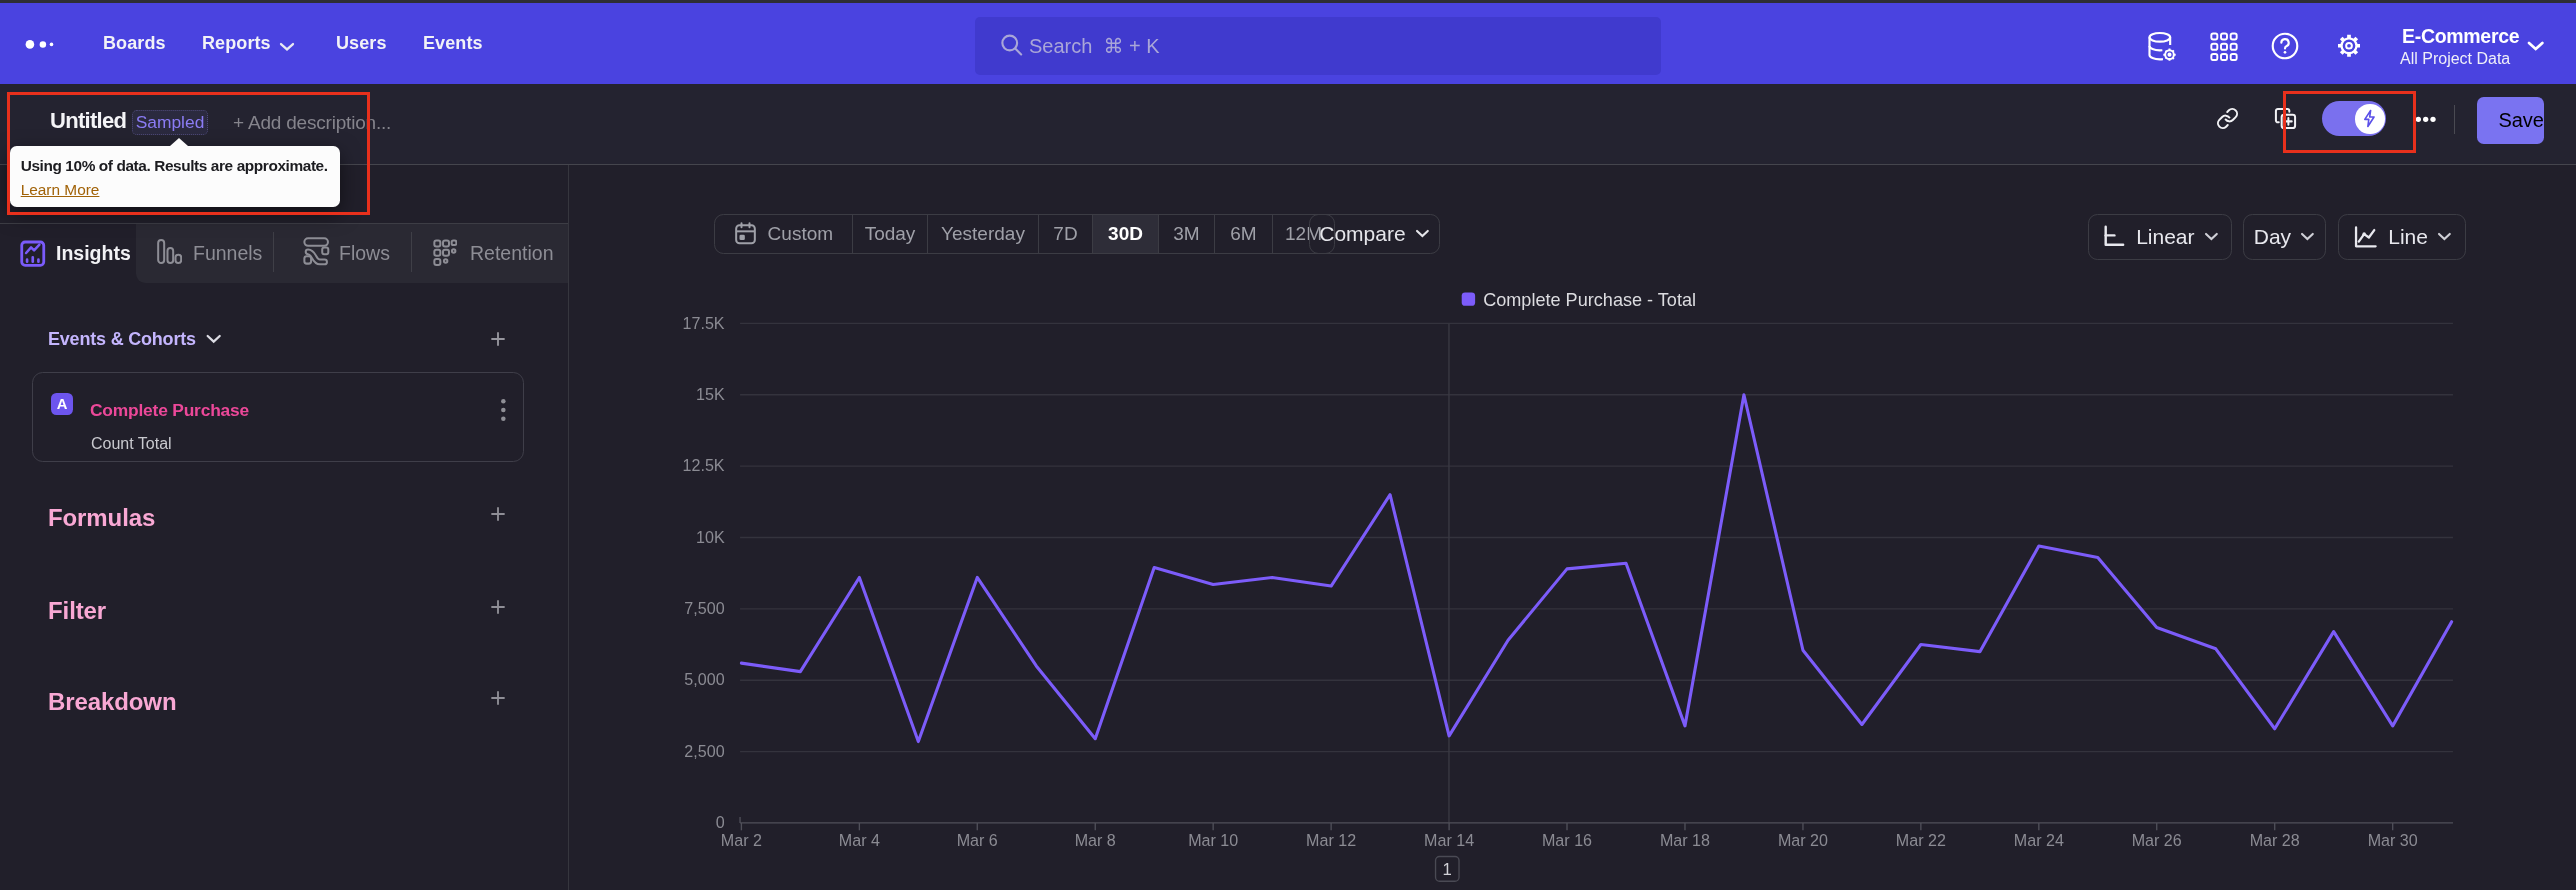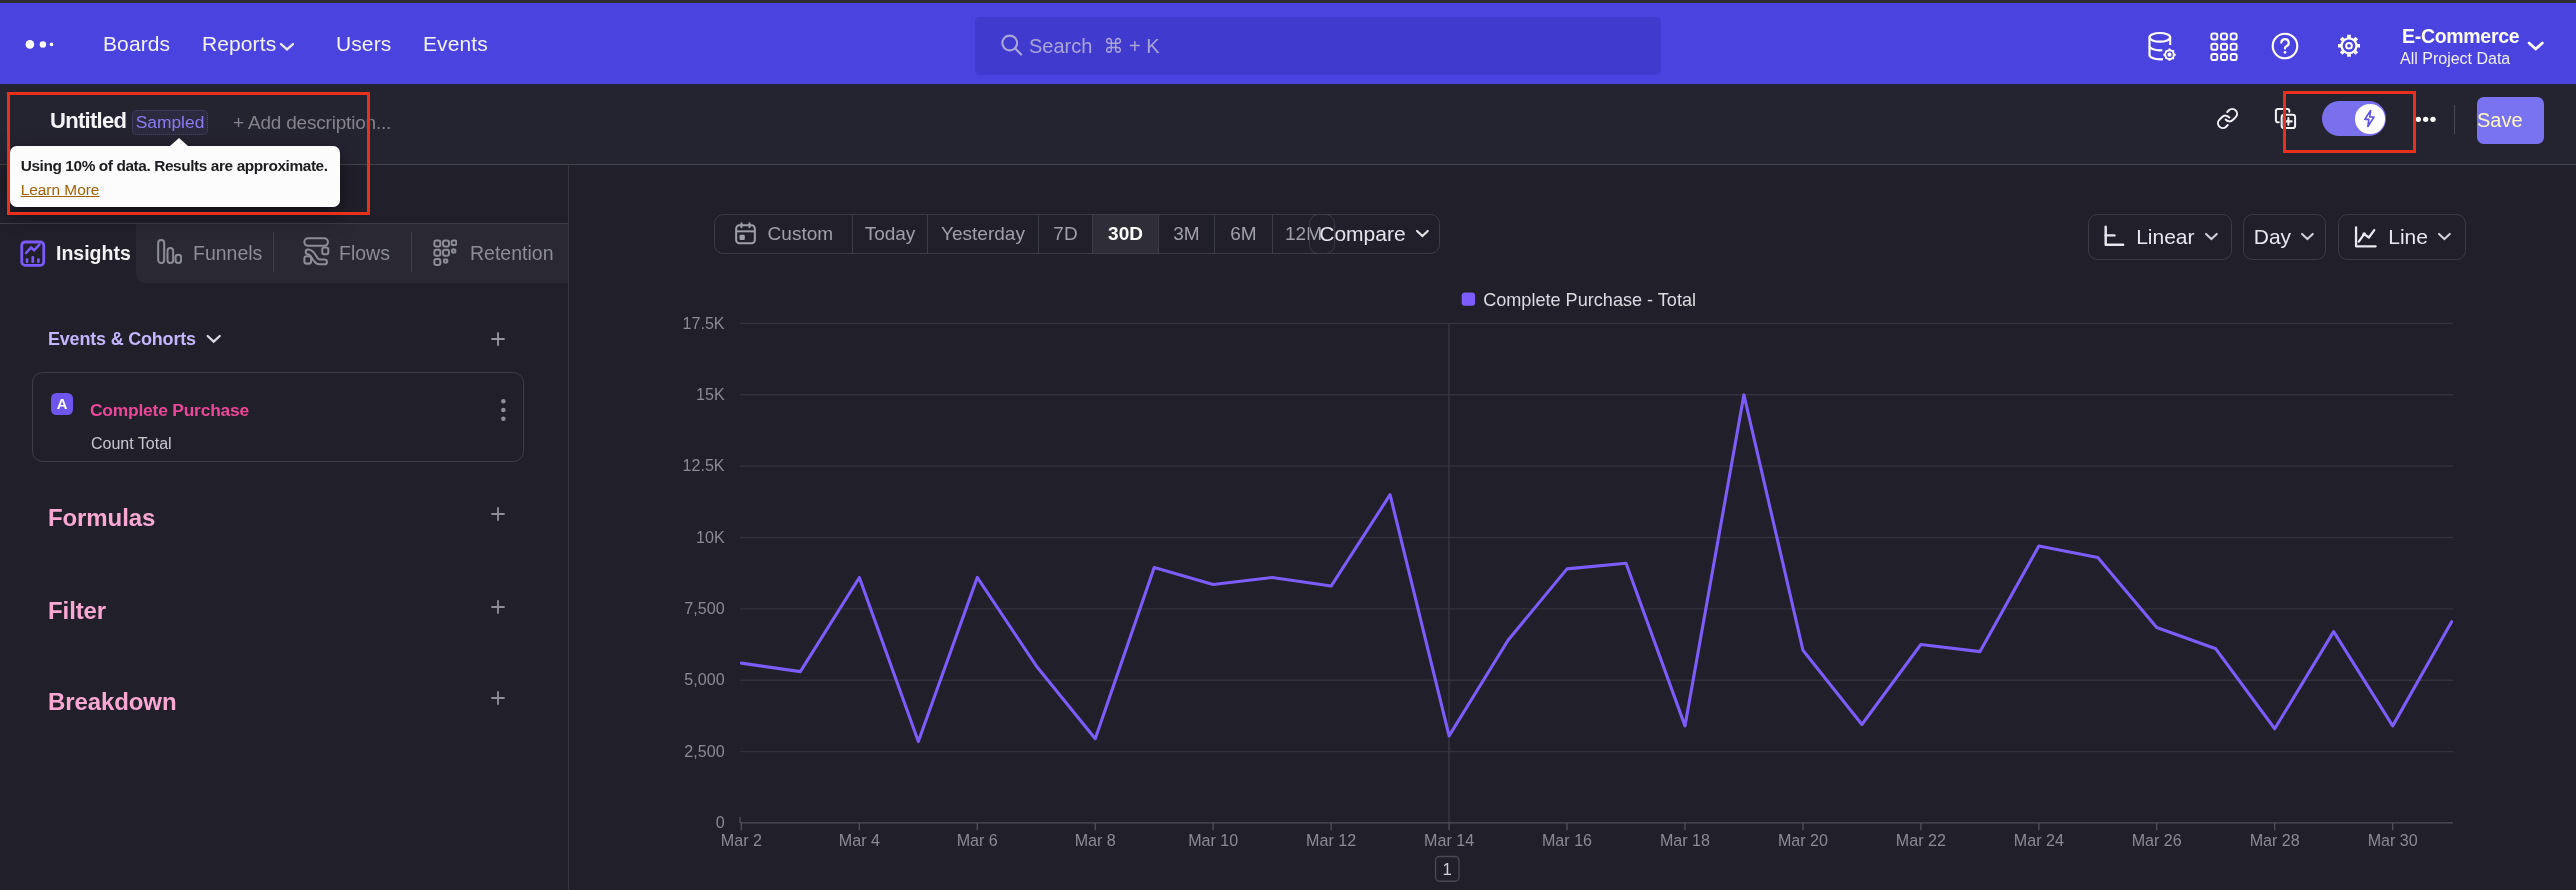--- a/index.html
+++ b/index.html
@@ -1,29 +1,29 @@
 <!DOCTYPE html>
 <html style="font-size:10.7px"><head><meta charset="utf-8">
 <style>
 *{margin:0;padding:0;box-sizing:border-box}
 html,body{width:2576px;height:890px;overflow:hidden;background:#211f2a;font-family:"Liberation Sans",sans-serif}
 #page{position:relative;width:2576px;height:890px}
 .abs{position:absolute}
 
 #topstrip{left:0;top:0;width:2576px;height:2.7px;background:#2e2e35}
 #nav{left:0;top:2.7px;width:2576px;height:81px;background:#4a43e0}
-.navitem{position:absolute;top:0;height:95px;line-height:81px;color:#f2f2f7;font-size:21px;font-weight:400;letter-spacing:0.1px}
+.navitem{position:absolute;top:0;height:95px;line-height:81px;color:#f2f2f7;font-size:18px;font-weight:700;letter-spacing:0.1px}
 #search{position:absolute;left:975px;top:14px;width:686px;height:58px;background:#403ace;border-radius:5px}
 #search span{position:absolute;left:54px;top:0;height:58px;line-height:59px;color:#a9a6d8;font-size:20px}
 
 #hdr{left:0;top:84px;width:2576px;height:81px;background:#242330;border-bottom:1.3px solid #45454d}
 #title{position:absolute;left:50px;top:23.5px;font-size:22px;font-weight:700;color:#f4f4f7;letter-spacing:-0.7px}
 #badge{position:absolute;left:132px;top:26px;width:76px;height:25px;background:#2b2a3f;border:1.3px dotted #504c7c;border-radius:4.7px;color:#8b7cf4;font-size:17.4px;text-align:center;line-height:22px}
 #adddesc{position:absolute;left:233px;top:28px;font-size:19px;letter-spacing:-0.2px;color:#85848c}
-#savebtn{position:absolute;left:2477px;top:12.7px;width:67px;height:47px;background:#7a73f1;border-radius:6.7px;color:#fef9c3;font-size:20px;font-weight:500;text-align:left;line-height:47px}
+#savebtn{position:absolute;left:2477px;top:12.7px;width:67px;height:47px;background:#7a73f1;border-radius:6.7px;color:#000000;font-size:20px;font-weight:500;text-align:right;line-height:47px}
 #toggle{position:absolute;left:2322px;top:17.4px;width:64px;height:35px;background:#7a70ee;border-radius:17.4px}
 #knob{position:absolute;left:33px;top:2.7px;width:29.5px;height:29.5px;background:#fff;border-radius:50%}
 #hdots{position:absolute;left:2415px;top:32px;width:24px;height:6.7px}
 #hdivider{position:absolute;left:2454px;top:21px;width:1.3px;height:29px;background:#4a4a52}
 
 .red{position:absolute;border:3.4px solid #e8301c;z-index:40}
 #red1{left:7.4px;top:92px;width:363px;height:123px}
 #red2{left:2283px;top:91px;width:133px;height:62px;z-index:6}
 
 #tip{position:absolute;left:10px;top:146px;width:330px;height:61px;background:#fcfcfc;border-radius:6.7px;z-index:30;box-shadow:0 6.7px 20px rgba(0,0,0,.5)}

